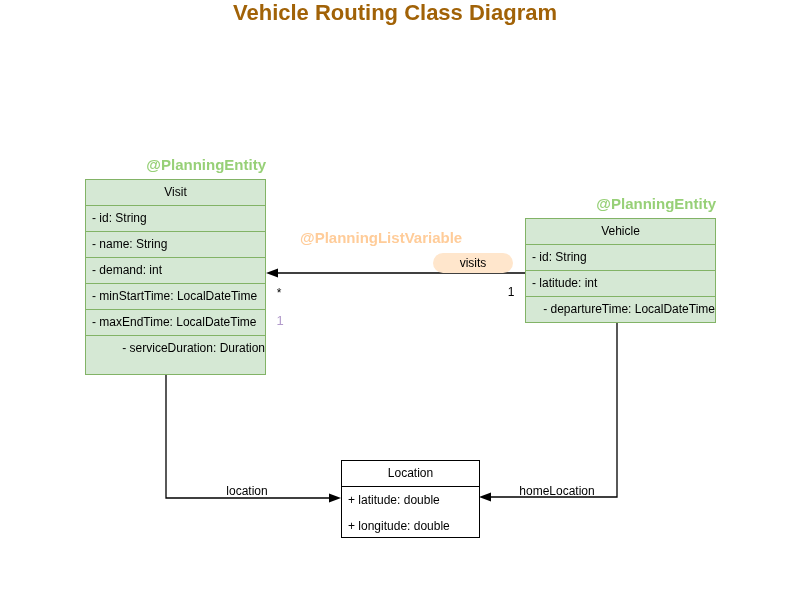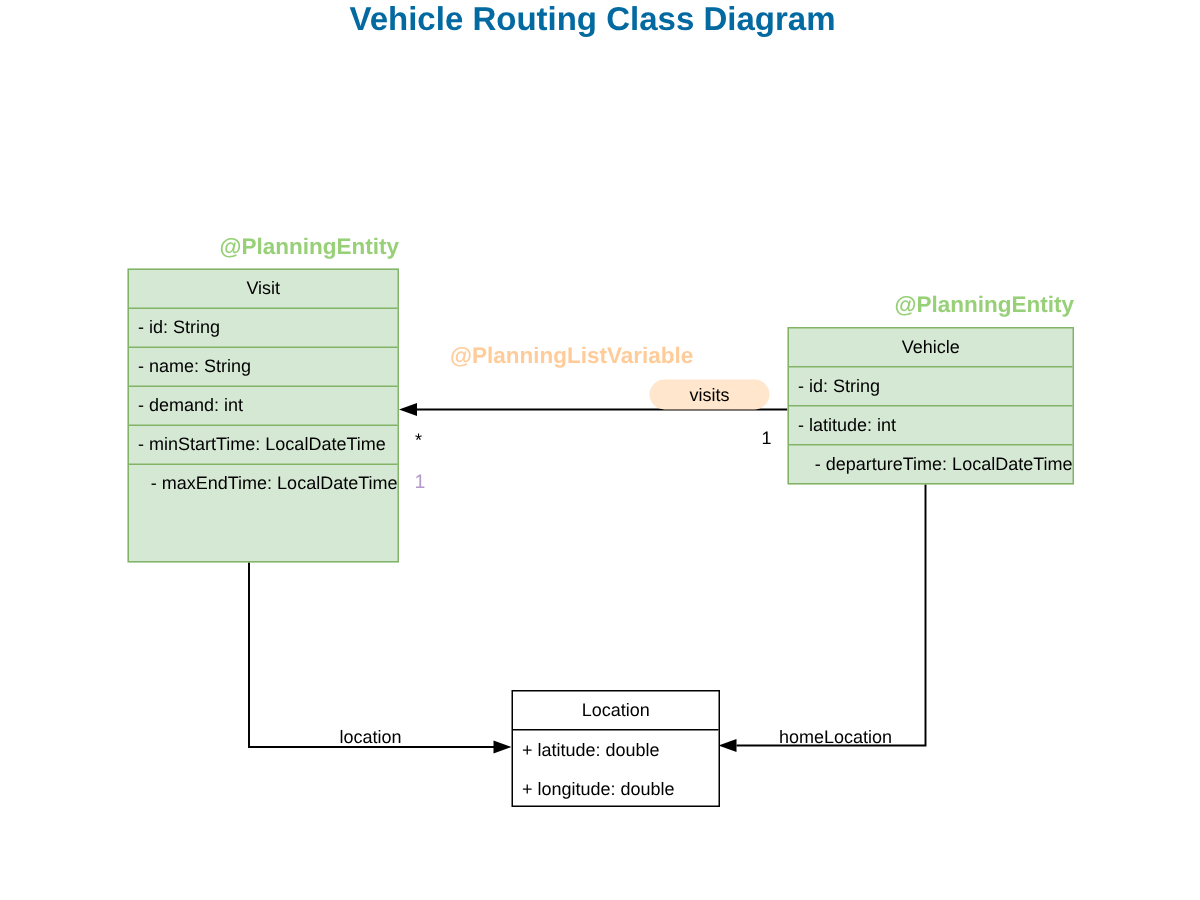--- a/index.html
+++ b/index.html
@@ -15,21 +15,21 @@
     background: #ffffff;
     overflow: hidden;
   }
   .abs { position: absolute; }
 
   #title {
     left: 0; top: 83; width: 790px;
     text-align: center;
     font-size: 22px;
     font-weight: bold;
-    color: #0369a1;
+    color: #a16207;
   }
 
   .annotation {
     font-size: 15px;
     font-weight: bold;
     line-height: 18px;
     white-space: nowrap;
   }
   .annotation.green { color: var(--entity-annotation-text, #97d077); text-align: right; }
   .annotation.orange { color: var(--list-variable-annotation-text, #ffcc99); text-align: left; }
@@ -113,20 +113,21 @@
   <div id="title" class="abs">Vehicle Routing Class Diagram</div>
 
   <div class="abs annotation green" style="left:85px; top:156px; width:181px;">@PlanningEntity</div>
   <div class="abs uml-class entity" style="left:85px; top:179px; width:181px; height:196px;">
     <div class="class-header">Visit</div>
     <div class="attr-row">- id: String</div>
     <div class="attr-row">- name: String</div>
     <div class="attr-row">- demand: int</div>
     <div class="attr-row">- minStartTime: LocalDateTime</div>
     <div class="attr-row">- maxEndTime: LocalDateTime</div>
+    <div class="attr-row">- serviceDuration: Duration</div>
   </div>
 
   <div class="abs annotation green" style="left:525px; top:195px; width:191px;">@PlanningEntity</div>
   <div class="abs uml-class entity" style="left:525px; top:218px; width:191px; height:105px;">
     <div class="class-header">Vehicle</div>
     <div class="attr-row">- id: String</div>
     <div class="attr-row">- latitude: int</div>
     <div class="attr-row">- departureTime: LocalDateTime</div>
   </div>
 

